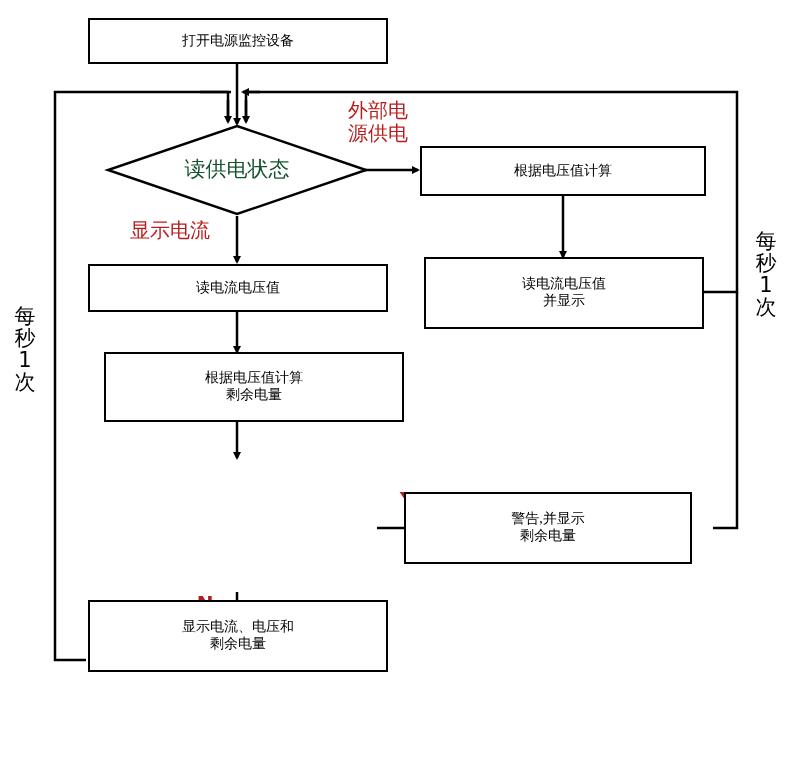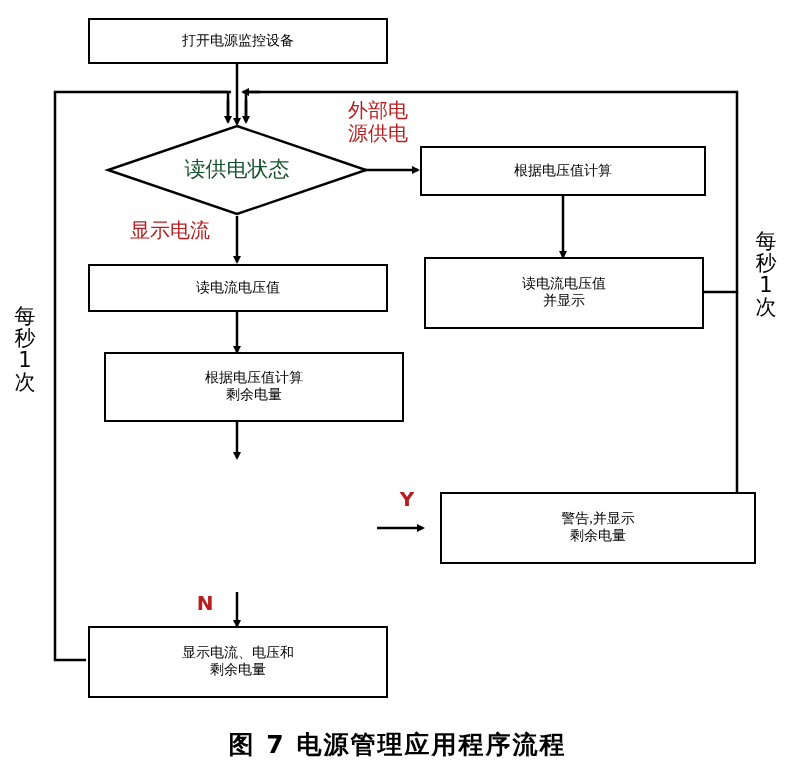--- a/index.html
+++ b/index.html
@@ -160,31 +160,30 @@
   <div class="node" style="left:88px; top:264px; width:300px; height:48px;">读电流电压值</div>
 
   <div class="node" style="left:104px; top:352px; width:300px; height:70px;">根据电压值计算
 剩余电量</div>
 
 
   <div class="edge-label" style="left:392px; top:488px; width:30px; font-weight:bold;">Y</div>
 
   <div class="edge-label" style="left:190px; top:592px; width:30px; font-weight:bold;">N</div>
 
-  <div class="node" style="left:440px; top:492px; width:316px; height:72px;">警告,并显示
+  <div class="node" style="left:404px; top:492px; width:288px; height:72px;">警告,并显示
 剩余电量</div>
 
-  <div class="node" style="left:88px; top:626px; width:300px; height:72px;">显示电流、电压和
+  <div class="node" style="left:88px; top:600px; width:300px; height:72px;">显示电流、电压和
 剩余电量</div>
 
   <div class="vlabel" style="left:12px; top:305px;">每
 秒
 1
 次</div>
 
   <div class="vlabel" style="left:753px; top:230px;">每
 秒
 1
 次</div>
 
-  <div class="caption" style="top:728px;">图 7   电源管理应用程序流程</div>
 
 </div>
 
 </body></html>

